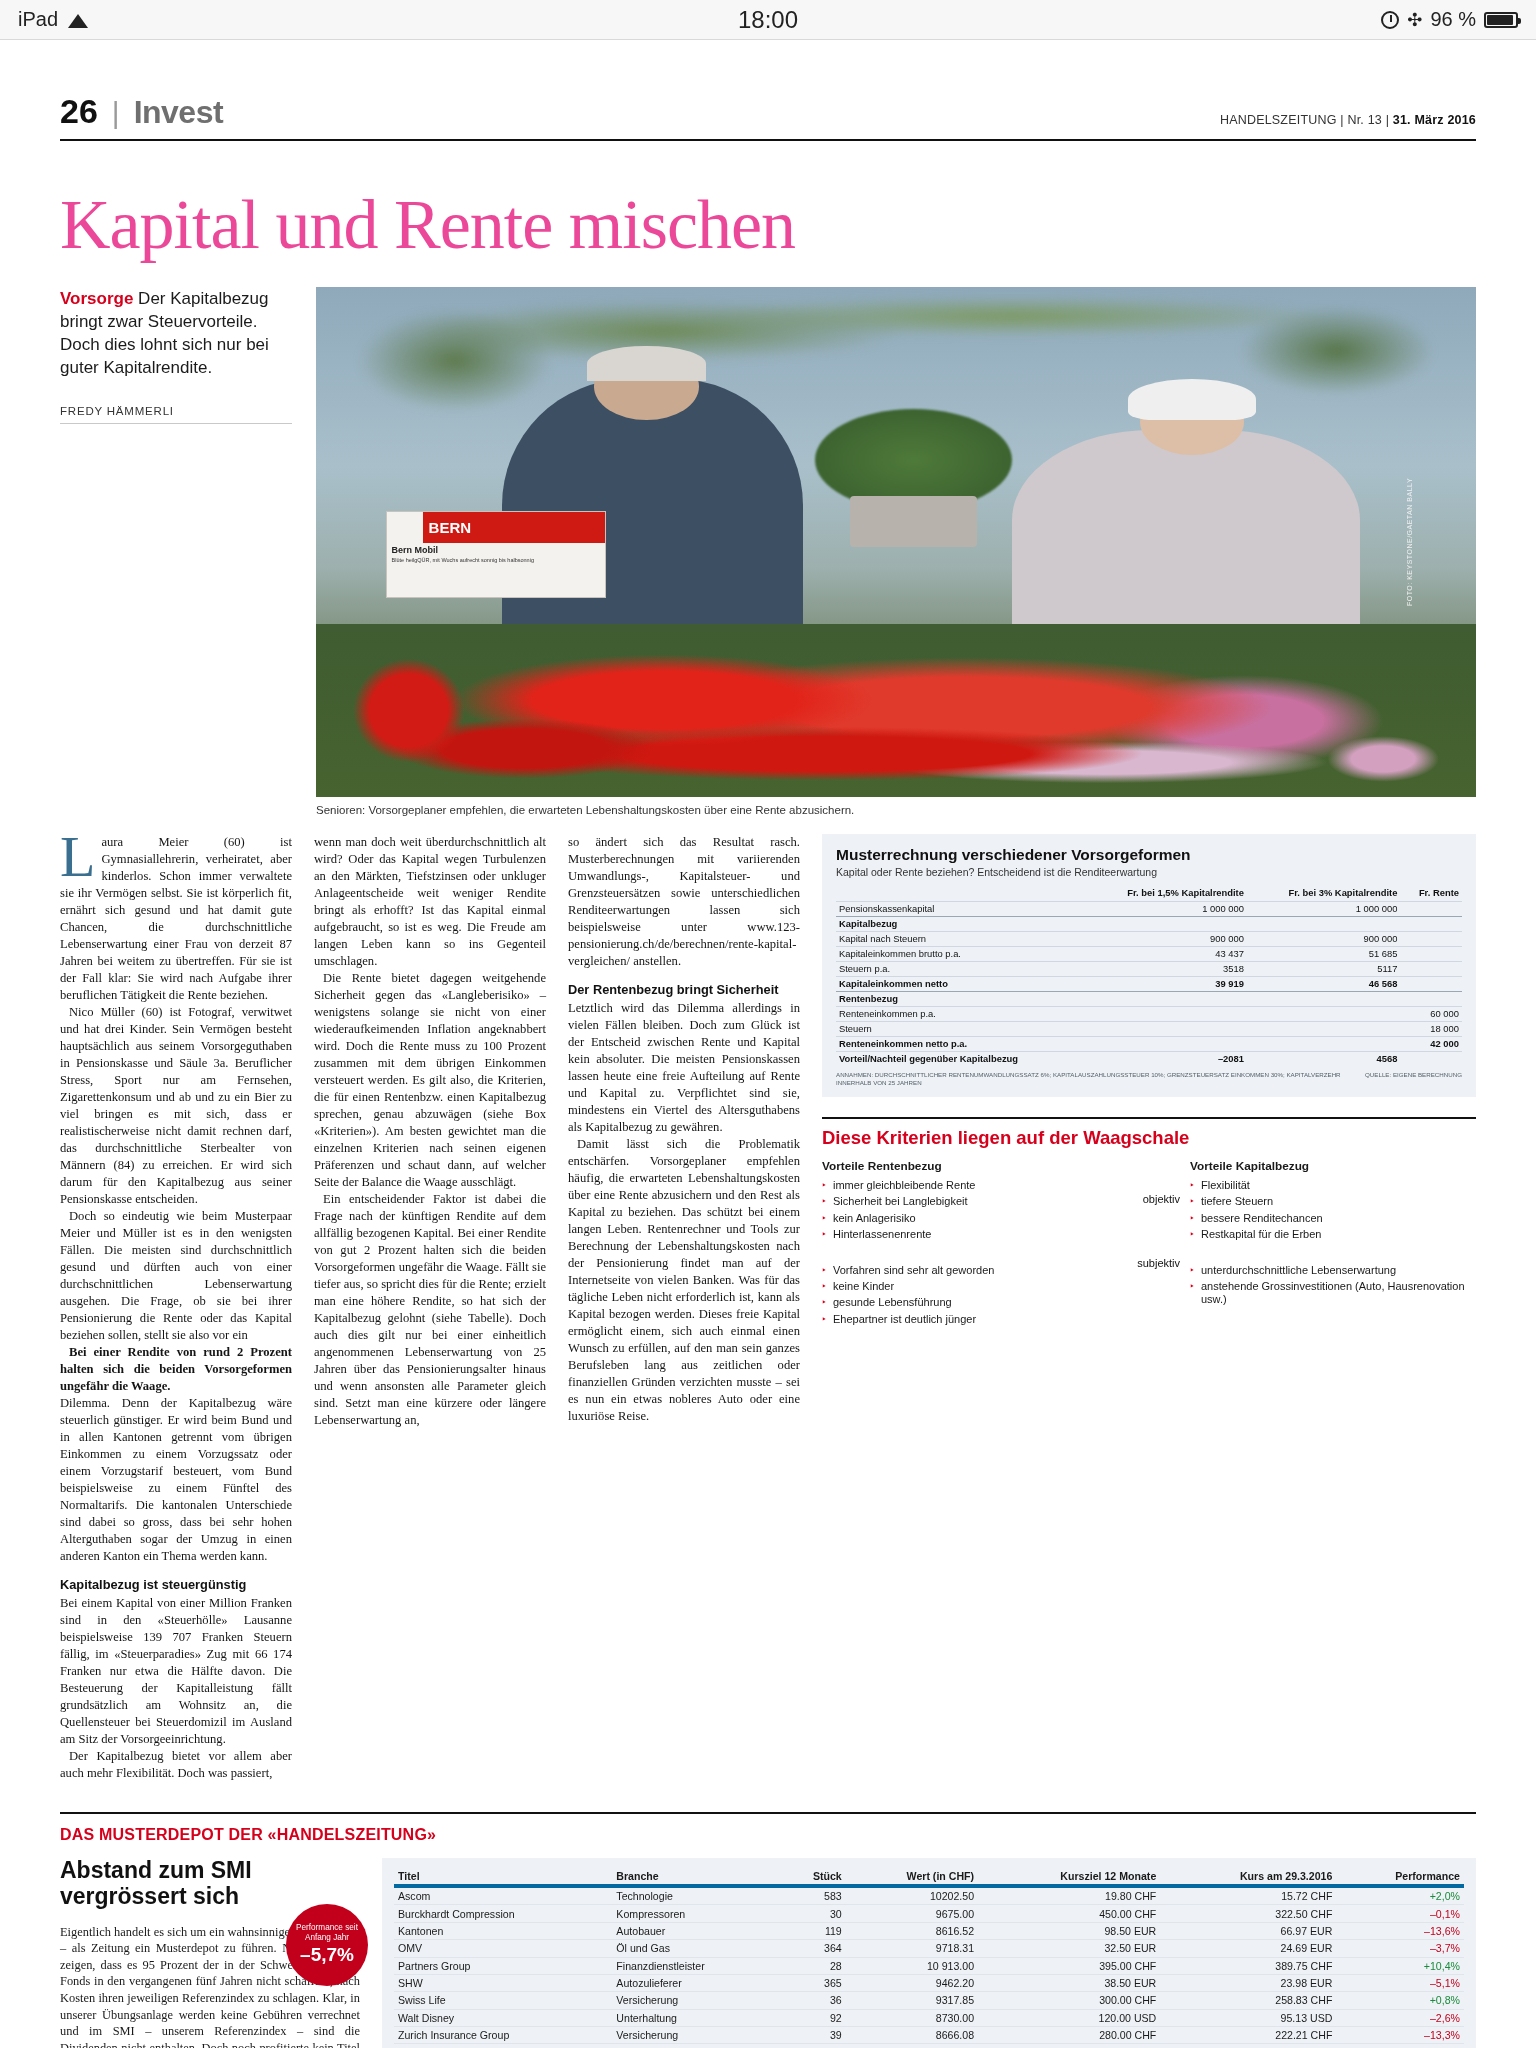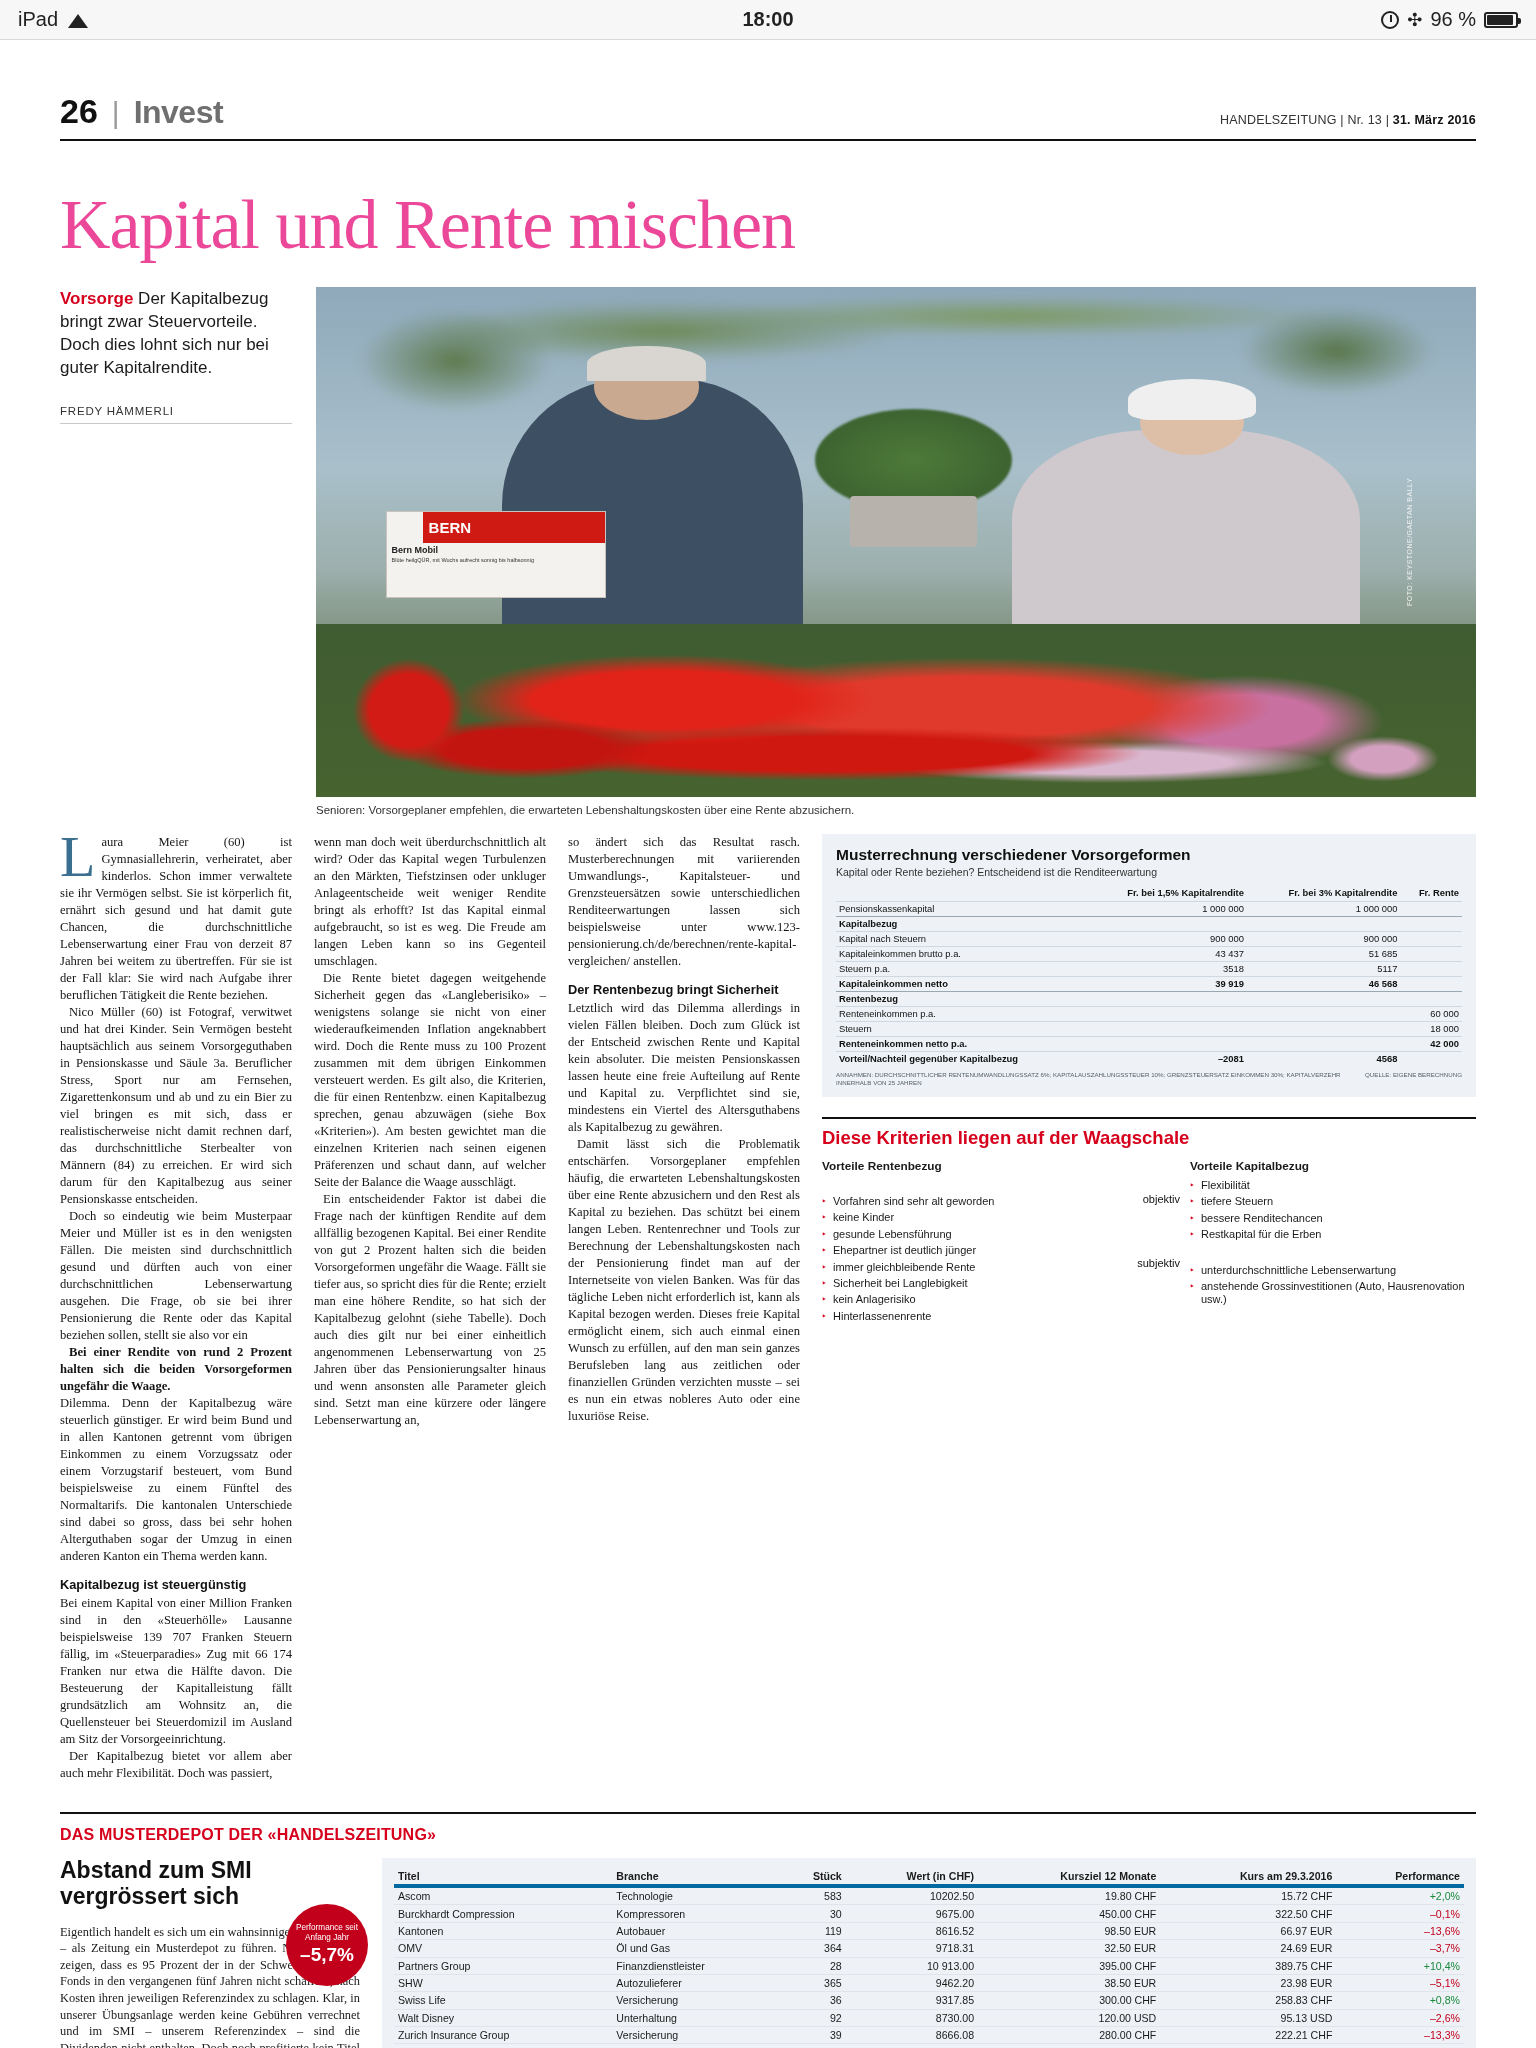--- a/index.html
+++ b/index.html
@@ -18,21 +18,21 @@
     height: 40px; width: 100%;
     background: #f7f7f7;
     border-bottom: 1px solid #d9d9d9;
     display:flex; align-items:center;
     padding: 0 18px;
     font-size: 20px;
     color: #222;
     position: relative;
   }
   .sb-left { display:flex; align-items:center; gap:10px; }
-  .sb-time { position:absolute; left:0; right:0; text-align:center; font-weight:bold; font-size:20px;}
+  .sb-time { position:absolute; left:0; right:0; text-align:center; font-weight:normal; font-size:24px;}
   .sb-right { margin-left:auto; display:flex; align-items:center; gap:8px; z-index:2;}
   .wifi { width:20px; height:16px; position:relative; display:inline-block; }
   .wifi:before{
     content:""; position:absolute; left:0; bottom:0;
     border-left:10px solid transparent; border-right:10px solid transparent;
     border-bottom:14px solid #222;
   }
   .battery {
     width:34px; height:16px; border:2px solid #222; border-radius:3px; position:relative; display:inline-block;
   }
@@ -384,31 +384,31 @@
           <span>ANNAHMEN: DURCHSCHNITTLICHER RENTENUMWANDLUNGSSATZ 6%; KAPITALAUSZAHLUNGSSTEUER 10%; GRENZSTEUERSATZ EINKOMMEN 30%; KAPITALVERZEHR INNERHALB VON 25 JAHREN</span>
           <span class="src">QUELLE: EIGENE BERECHNUNG</span>
         </div>
       </div>
 
       <div class="critbox">
         <h4>Diese Kriterien liegen auf der Waagschale</h4>
         <div class="crit-grid">
           <div class="crit-col">
             <h5>Vorteile Rentenbezug</h5>
+            <ul class="crit" id="obj-left">
+                <li>immer gleichbleibende Rente</li>
+                <li>Sicherheit bei Langlebigkeit</li>
+                <li>kein Anlagerisiko</li>
+                <li>Hinterlassenenrente</li>
+              </ul>
             <ul class="crit" id="subj-left" style="margin-top:22px">
                 <li>Vorfahren sind sehr alt geworden</li>
                 <li>keine Kinder</li>
                 <li>gesunde Lebensführung</li>
                 <li>Ehepartner ist deutlich jünger</li>
-              </ul>
-            <ul class="crit" id="obj-left">
-                <li>immer gleichbleibende Rente</li>
-                <li>Sicherheit bei Langlebigkeit</li>
-                <li>kein Anlagerisiko</li>
-                <li>Hinterlassenenrente</li>
               </ul>
           </div>
           <div class="crit-mid">
             <div class="lab" style="margin-top:34px">objektiv</div>
             <div class="lab" style="margin-top:52px">subjektiv</div>
           </div>
           <div class="crit-col">
             <h5>Vorteile Kapitalbezug</h5>
             <ul class="crit" id="obj-right">
                 <li>Flexibilität</li>

